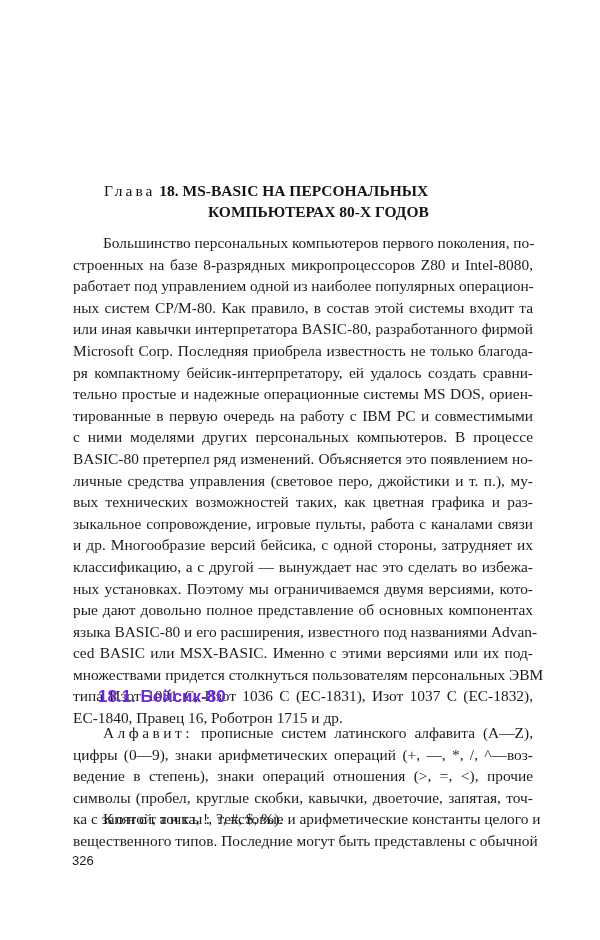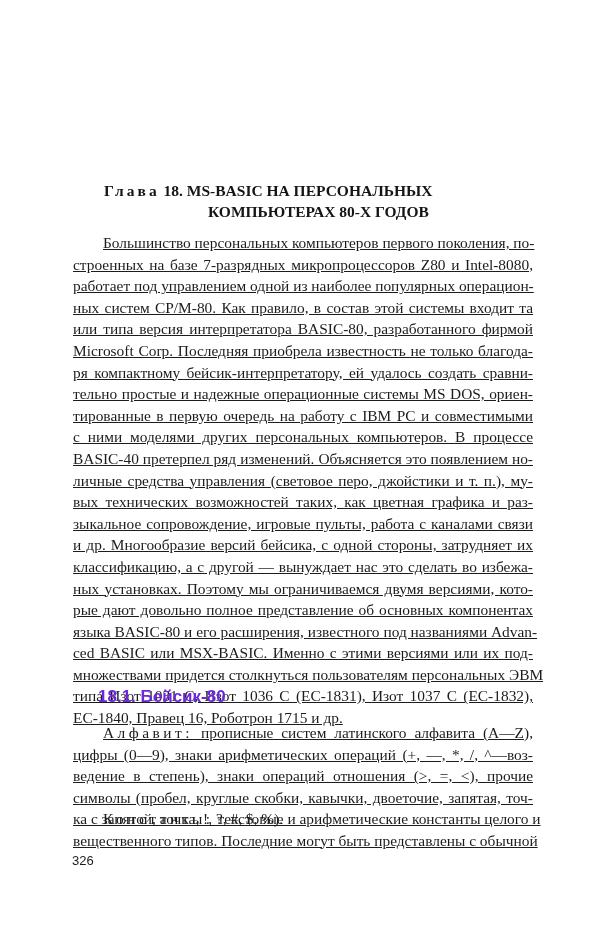--- a/index.html
+++ b/index.html
@@ -10,33 +10,32 @@
       font-family: "Liberation Serif", "DejaVu Serif", serif;
       position: relative;
       overflow: hidden;
     }
     .page { position: absolute; left: 0; top: 0; width: 600px; height: 940px; }
     .chapter-title {
       position: absolute; left: 104px; top: 180px;
       font-size: 15.5px; line-height: 21px; font-weight: bold;
       color: #151515;
     }
-    .chapter-title .chap-label { font-weight: bold; letter-spacing: 3px; margin-top: 32px; }
+    .chapter-title .chap-label { font-weight: normal; letter-spacing: 3px; margin-top: 32px; }
     .chapter-title .line { white-space: nowrap; }
     .chapter-title .line2 { padding-left: 104px; }
     .body-block {
       position: absolute; left: 73px; width: 460px;
       font-size: 15.4px; line-height: 21.6px;
       color: #1c1c1c;
     }
     .body-block .ln {
       display: block; white-space: nowrap;
       text-align: justify; text-align-last: justify;
       height: 21.6px;
-      text-decoration: underline;
     }
     .body-block .ln.last { text-align-last: left; }
     .body-block .ln.indent { padding-left: 30px; }
     .spaced { letter-spacing: 3.5px; }
     .section-heading {
       position: absolute; left: 98px; top: 686px;
       font-size: 17px; font-weight: bold; line-height: 22px;
       font-family: "Liberation Sans", "DejaVu Sans", sans-serif;
       color: #6d28d9;
     }
@@ -58,30 +57,30 @@
       <span>18.</span>
       <span>MS-BASIC НА ПЕРСОНАЛЬНЫХ</span>
     </div>
     <div class="line line2">
       <span>КОМПЬЮТЕРАХ 80-Х ГОДОВ</span>
     </div>
   </div>
 
   <div class="body-block" style="top:232px;">
     <span class="ln indent">Большинство персональных компьютеров первого поколения, по-</span>
-    <span class="ln">строенных на базе 7-разрядных микропроцессоров Z80 и Intel-8080,</span>
+    <span class="ln">строенных на базе 8-разрядных микропроцессоров Z80 и Intel-8080,</span>
     <span class="ln">работает под управлением одной из наиболее популярных операцион-</span>
     <span class="ln">ных систем CP/M-80. Как правило, в состав этой системы входит та</span>
-    <span class="ln">или типа версия интерпретатора BASIC-80, разработанного фирмой</span>
+    <span class="ln">или иная кавычки интерпретатора BASIC-80, разработанного фирмой</span>
     <span class="ln">Microsoft Corp. Последняя приобрела известность не только благода-</span>
     <span class="ln">ря компактному бейсик-интерпретатору, ей удалось создать сравни-</span>
     <span class="ln">тельно простые и надежные операционные системы MS DOS, ориен-</span>
     <span class="ln">тированные в первую очередь на работу с IBM PC и совместимыми</span>
     <span class="ln">с ними моделями других персональных компьютеров. В процессе</span>
-    <span class="ln">BASIC-40 претерпел ряд изменений. Объясняется это появлением но-</span>
+    <span class="ln">BASIC-80 претерпел ряд изменений. Объясняется это появлением но-</span>
     <span class="ln">личные средства управления (световое перо, джойстики и т. п.), му-</span>
     <span class="ln">вых технических возможностей таких, как цветная графика и раз-</span>
     <span class="ln">зыкальное сопровождение, игровые пульты, работа с каналами связи</span>
     <span class="ln">и др. Многообразие версий бейсика, с одной стороны, затрудняет их</span>
     <span class="ln">классификацию, а с другой — вынуждает нас это сделать во избежа-</span>
     <span class="ln">ных установках. Поэтому мы ограничиваемся двумя версиями, кото-</span>
     <span class="ln">рые дают довольно полное представление об основных компонентах</span>
     <span class="ln">языка BASIC-80 и его расширения, известного под названиями Advan-</span>
     <span class="ln">ced BASIC или MSX-BASIC. Именно с этими версиями или их под-</span>
     <span class="ln">множествами придется столкнуться пользователям персональных ЭВМ</span>

